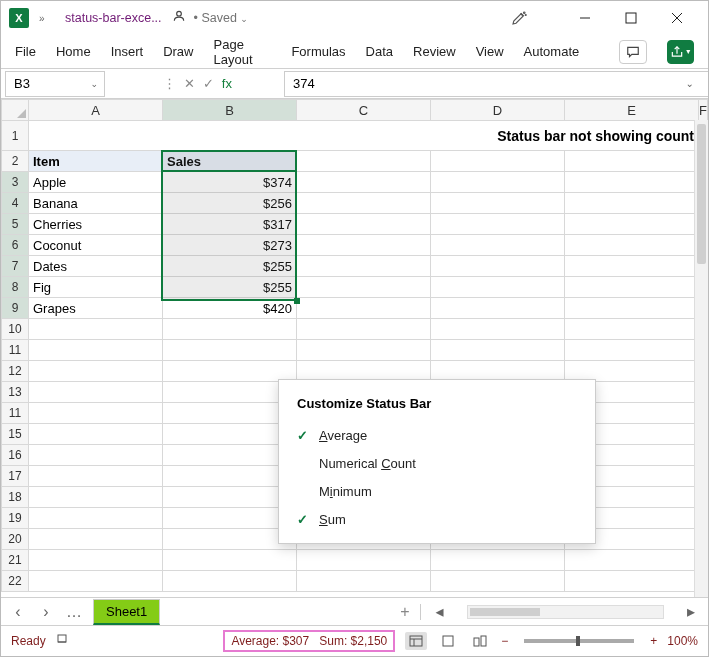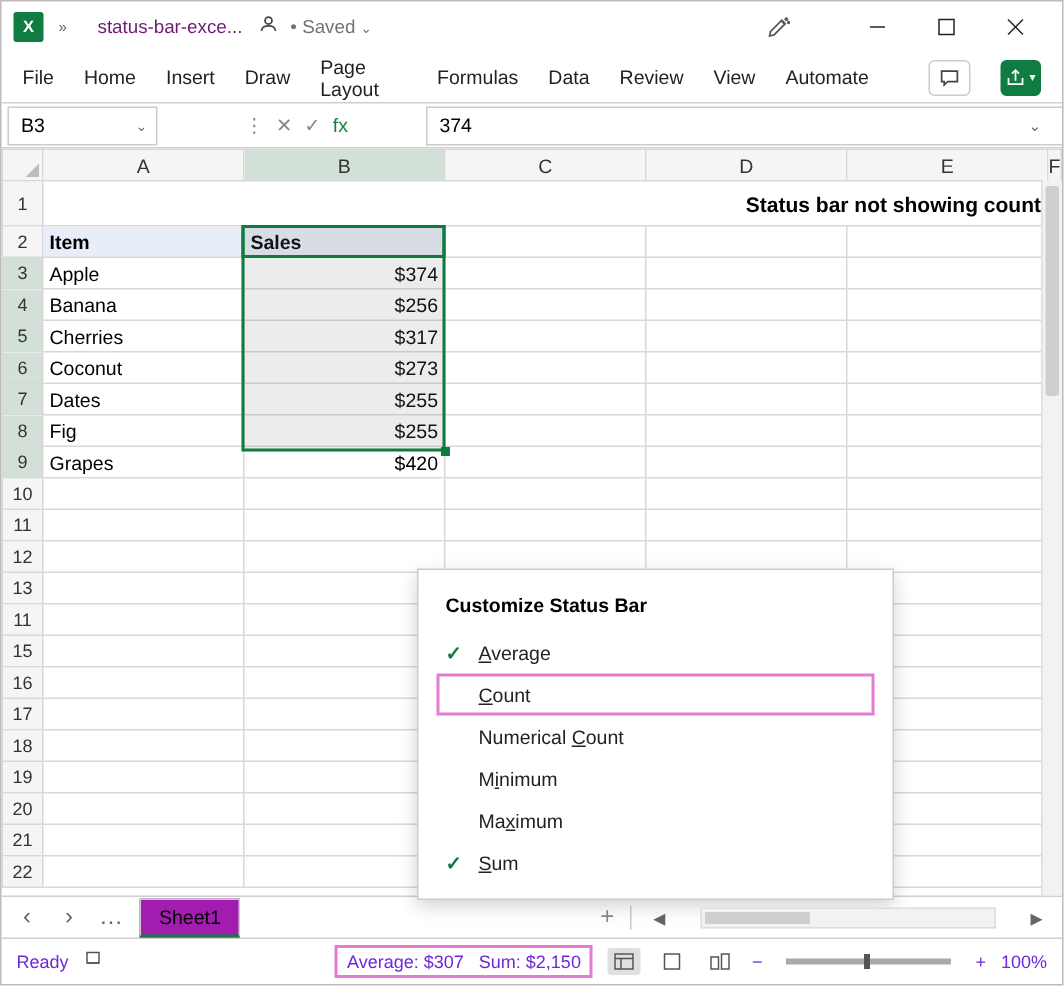--- a/index.html
+++ b/index.html
@@ -59,29 +59,29 @@
 .ctxmenu .ctxtitle { font-weight: bold; font-size: 13px; padding: 6px 18px 10px 18px; }
 .ctxmenu .ctxitem { display: flex; align-items: center; height: 28px; padding: 0 18px; font-size: 13px; color: #222; }
 .ctxmenu .ctxitem .chk { width: 22px; color: #107c41; font-weight: bold; }
 .ctxmenu .ctxitem .lbl u { text-decoration: underline; }
 .ctxmenu .ctxitem.hl { outline: 2px solid #e67ad1; outline-offset: -2px; margin: 0 12px; padding: 0 6px; }
 .ctxmenu .ctxitem.hl .chk { width: 22px; }
 
 
 .sheets { height: 28px; display: flex; align-items: center; border-top: 1px solid #d0d0d0; padding: 0 8px; gap: 10px; }
 .sheets .navbtn { width: 18px; text-align: center; color: #666; }
-.sheets .tab { height: 26px; padding: 0 12px; border: 1px solid #ccc; border-bottom: 2px solid #107c41; background: #a21caf; font-size: 13px; display: flex; align-items: center; }
+.sheets .tab { height: 26px; padding: 0 12px; border: 1px solid #ccc; border-bottom: 2px solid #107c41; background: #84cc16; font-size: 13px; display: flex; align-items: center; }
 .sheets .spacer { width: 220px; }
 .sheets .plus { color: #888; font-size: 16px; }
 .sheets .divider { height: 16px; border-left: 1px solid #ccc; }
 .sheets .hs { flex: 1; height: 14px; background: #f2f2f2; border: 1px solid #ddd; position: relative; margin: 0 8px; }
 .sheets .hs .thumb { position: absolute; left: 2px; top: 2px; bottom: 2px; width: 70px; background: #cfcfcf; }
 
 
-.status { height: 30px; display: flex; align-items: center; border-top: 1px solid #d0d0d0; padding: 0 10px; font-size: 12px; color: #6d28d9; gap: 10px; }
+.status { height: 30px; display: flex; align-items: center; border-top: 1px solid #d0d0d0; padding: 0 10px; font-size: 12px; color: #7f1d1d; gap: 10px; }
 .status .acc { width: 14px; }
 .status .stats-hl { border: 2px solid #e67ad1; padding: 2px 6px; display: flex; gap: 10px; }
 .status .viewbtn { width: 22px; height: 18px; display: flex; align-items: center; justify-content: center; color: #555; }
 .status .viewbtn.active { background: #e0e0e0; border-radius: 2px; }
 .status .slider { width: 110px; height: 4px; background: #aaa; position: relative; margin: 0 6px; }
 .status .slider .knob { position: absolute; left: 52px; top: -3px; width: 4px; height: 10px; background: #555; }
 .sp { flex: 1; }
 </style>
 </head>
 <body>
@@ -384,35 +384,27 @@
     </div>
 </div>
 
 <div class="ctxmenu">
   <div class="ctxtitle">Customize Status Bar</div>
   <div id="ctx-items">
       <div class="ctxitem">
         <span class="chk">✓</span>
         <span class="lbl"><u>A</u>verage</span>
       </div>
-      <div class="ctxitem hl">
-        <span class="chk"></span>
-        <span class="lbl"><u>C</u>ount</span>
-      </div>
       <div class="ctxitem">
         <span class="chk"></span>
         <span class="lbl">Numerical <u>C</u>ount</span>
       </div>
       <div class="ctxitem">
         <span class="chk"></span>
         <span class="lbl">M<u>i</u>nimum</span>
-      </div>
-      <div class="ctxitem">
-        <span class="chk"></span>
-        <span class="lbl">Ma<u>x</u>imum</span>
       </div>
       <div class="ctxitem">
         <span class="chk">✓</span>
         <span class="lbl"><u>S</u>um</span>
       </div>
     </div>
 </div>
 
 <div class="sheets">
   <div class="navbtn">‹</div>

